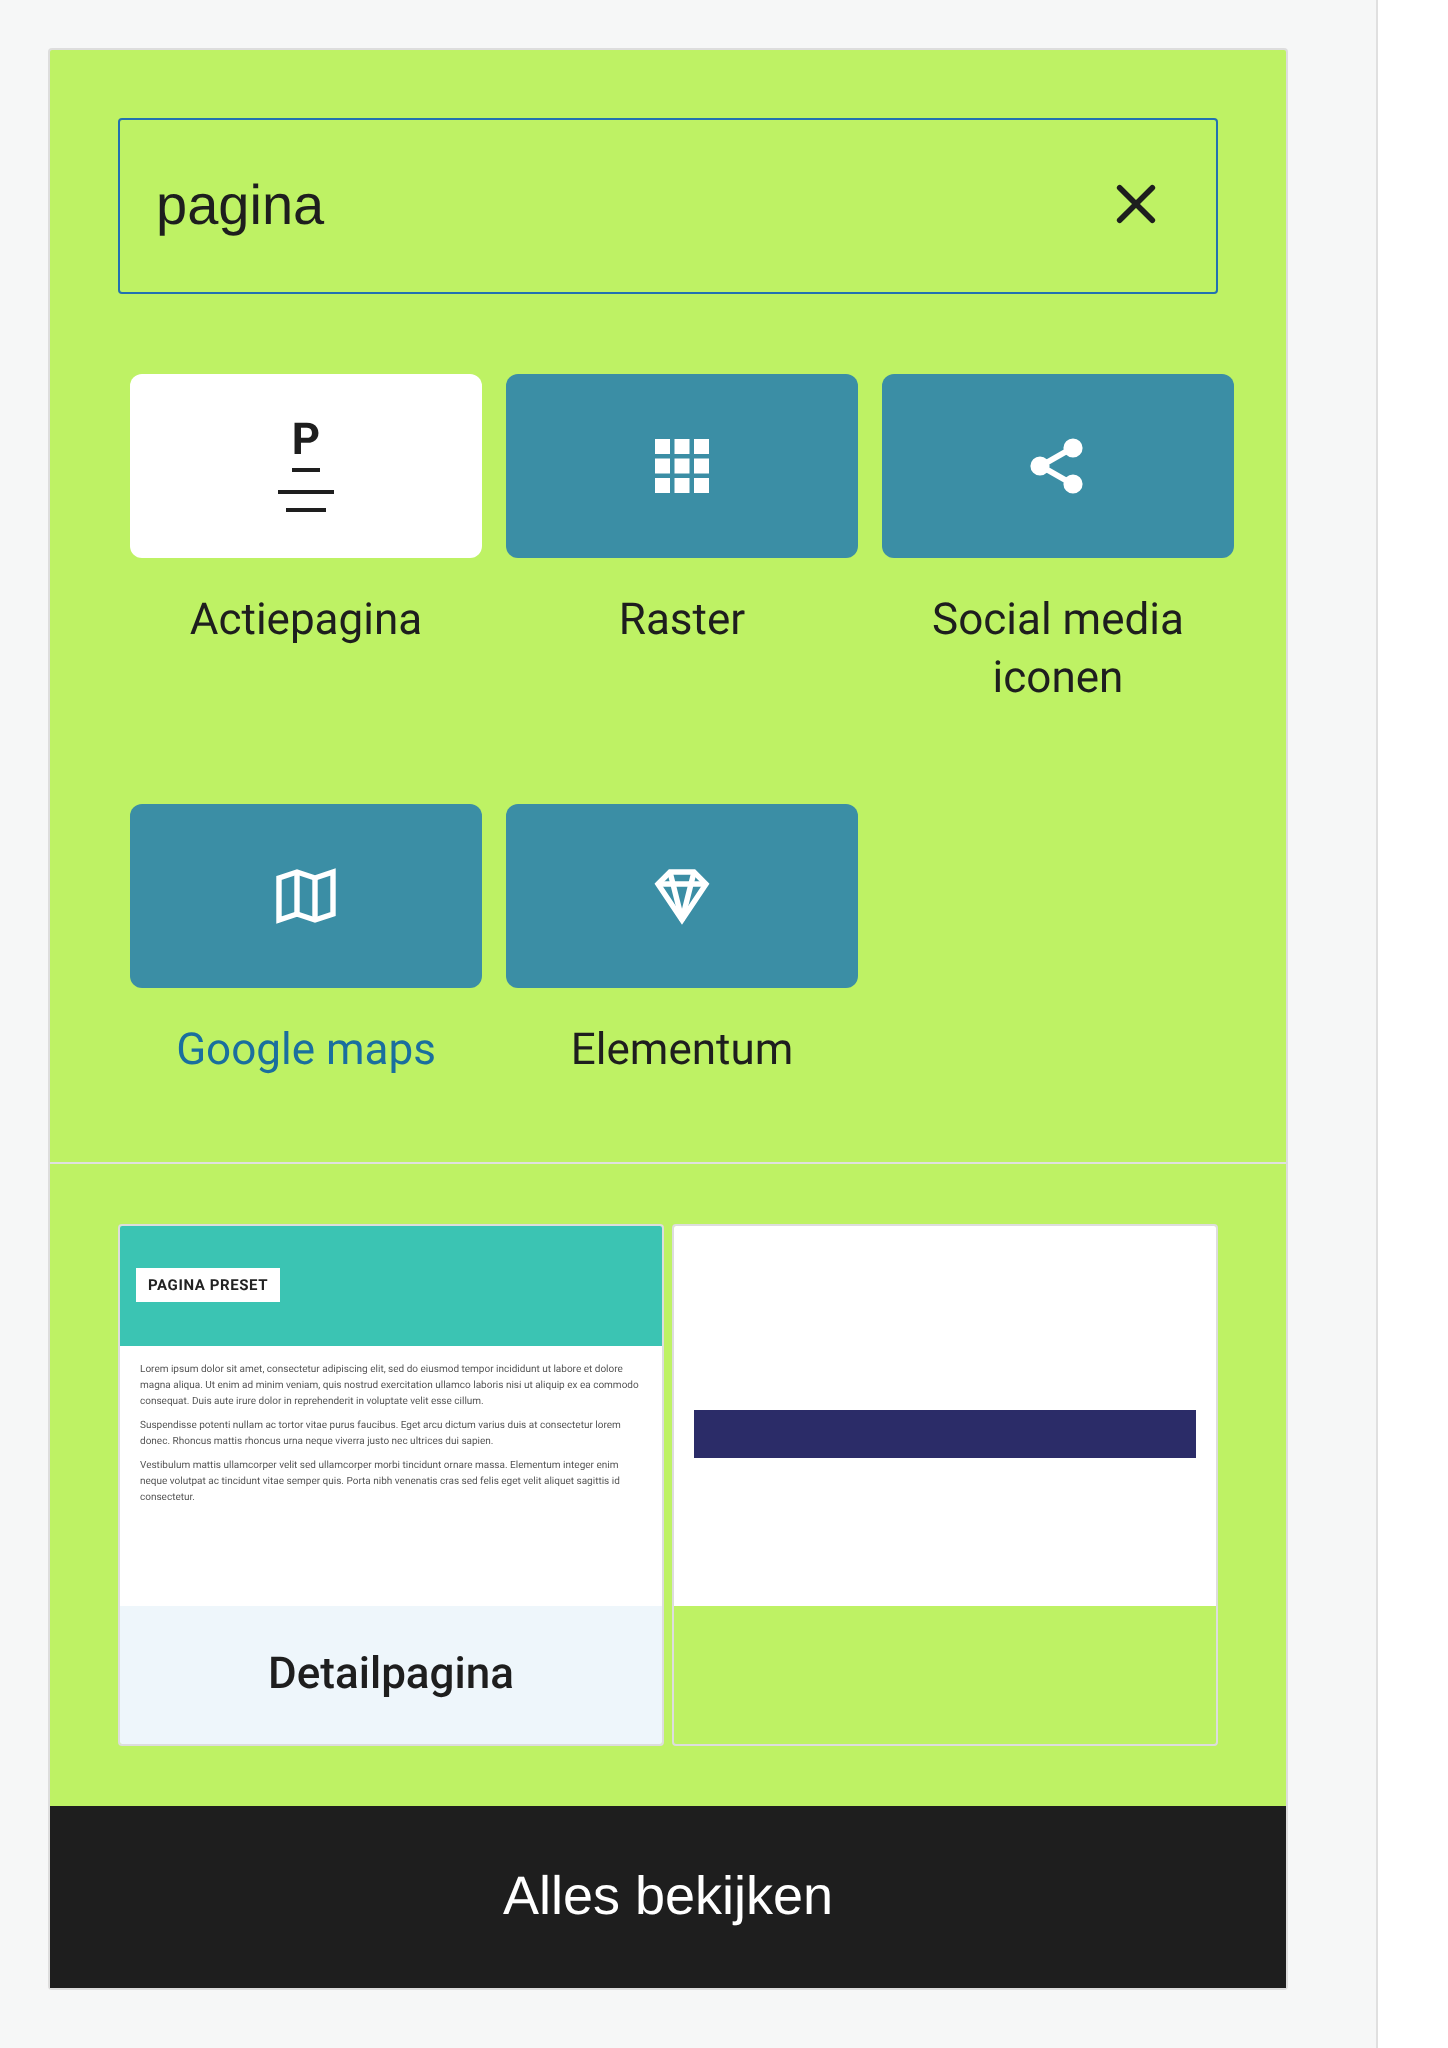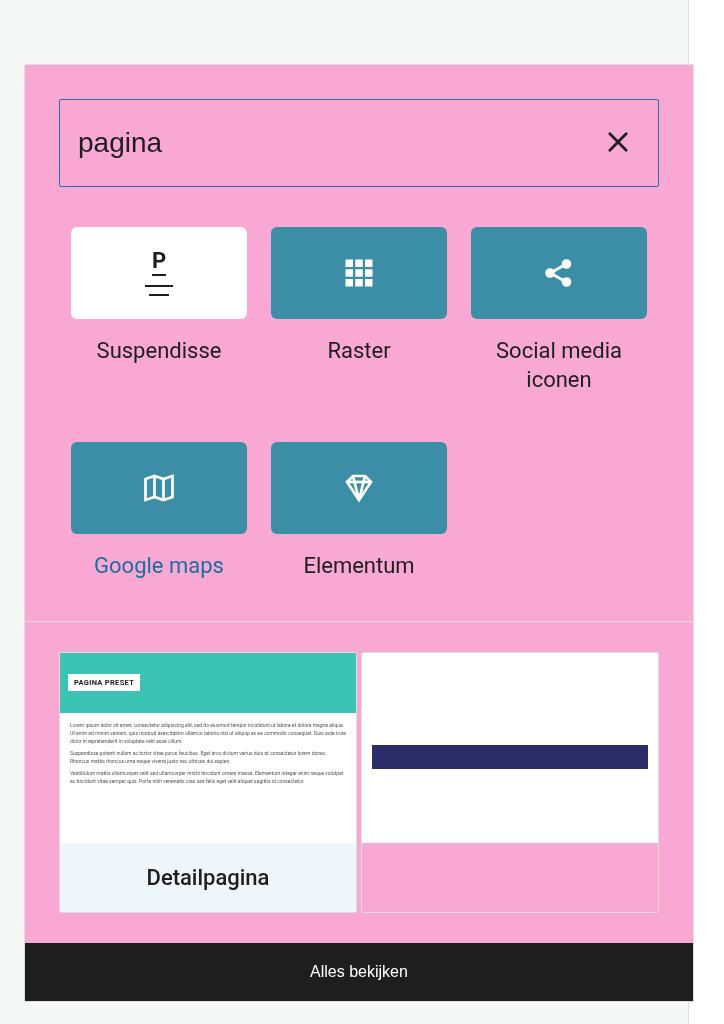--- a/index.html
+++ b/index.html
@@ -15,26 +15,25 @@
     position: absolute;
     top: 0; right: 0;
     width: 36px; height: 100%;
     background: #fff;
     border-left: 1px solid #e0e0e0;
   }
   .panel {
     position: absolute;
     top: 24px;
     left: 24px;
-    width: 670px;
-    background: #f9a8d4;
+    width: 620px;
+    background: #bef264;
     border: 1px solid #ddd;
     border-radius: 2px;
     box-shadow: 0 0 0 rgba(0,0,0,0);
-    margin-top: 40px;
   }
   .search-wrap {
     padding: 34px 34px 0 34px;
   }
   .search-box {
     display: flex;
     align-items: center;
     border: 1.5px solid #2271b1;
     border-radius: 2px;
     padding: 0 18px;
@@ -171,22 +170,22 @@
     color: #1e1e1e;
     font-weight: 500;
   }
 
   .view-all-btn {
     margin-top: 30px;
     width: 100%;
     background: #1e1e1e;
     color: #fff;
     border: none;
-    font-size: 16px;
-    padding: 20px 0;
+    font-size: 27px;
+    padding: 30px 0;
     cursor: pointer;
   }
 </style>
 </head>
 <body>
 
 <div class="background-peek"></div>
 
 <div class="panel">
 
@@ -207,21 +206,21 @@
   <div class="blocks-grid">
 
     <div class="block-item">
       <div class="block-icon white">
         <div class="p-icon">
           <span class="p-letter">P</span>
           <span class="p-lines"></span>
           <span class="p-lines short"></span>
         </div>
       </div>
-      <div class="block-label">Suspendisse</div>
+      <div class="block-label">Actiepagina</div>
     </div>
 
     <div class="block-item">
       <div class="block-icon teal">
         <svg viewBox="0 0 24 24" fill="#fff">
           <rect x="3" y="3" width="5" height="5"></rect>
             <rect x="9.5" y="3" width="5" height="5"></rect>
             <rect x="16" y="3" width="5" height="5"></rect>
           <rect x="3" y="9.5" width="5" height="5"></rect>
             <rect x="9.5" y="9.5" width="5" height="5"></rect>

